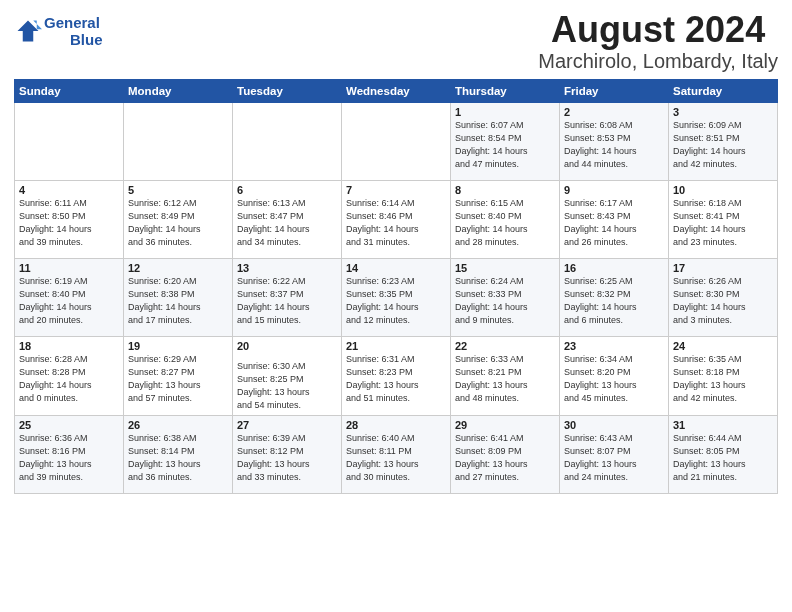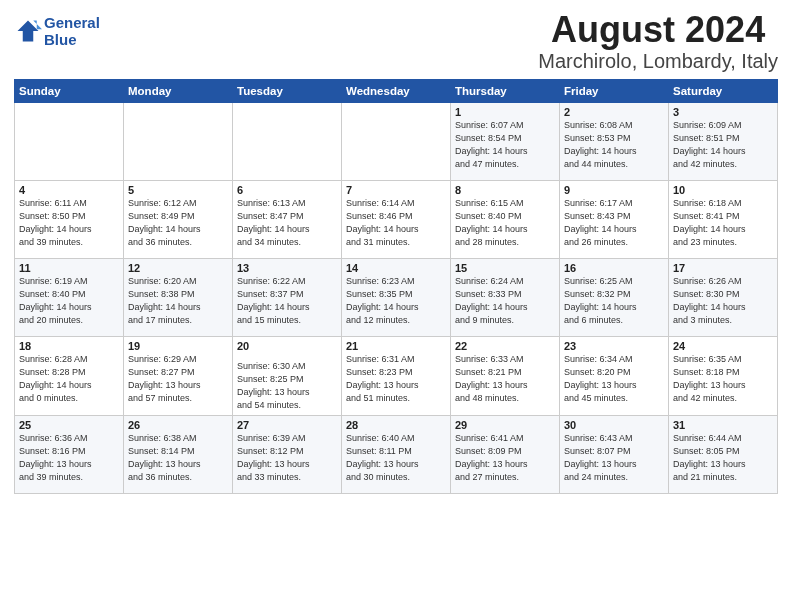--- a/index.html
+++ b/index.html
@@ -95,21 +95,21 @@
 <div class="container">
   <div class="header-row">
     <div class="logo">
       <svg class="logo-icon" viewBox="0 0 32 32">
         <rect width="32" height="32" fill="white"></rect>
         <polygon points="16,4 28,16 22,16 22,28 10,28 10,16 4,16" fill="#2255a4"></polygon>
         <polygon points="22,4 32,14 26,14 26,4" fill="#4a90d9"></polygon>
       </svg>
       <div>
         <div style="color:#2255a4;font-size:15px;font-weight:bold;line-height:1.15;">General</div>
-        <div style="color:#2255a4;font-size:15px;font-weight:bold;line-height:1.15;">Blue</div>
+        <div style="color:#2255a4;font-size:15px;font-weight:bold;line-height:1.15;margin-left:26px;">Blue</div>
       </div>
     </div>
     <div class="title-block">
       <div class="month-title">August 2024</div>
       <div class="location-title">Marchirolo, Lombardy, Italy</div>
     </div>
   </div>
 
   <table>
     <thead>

